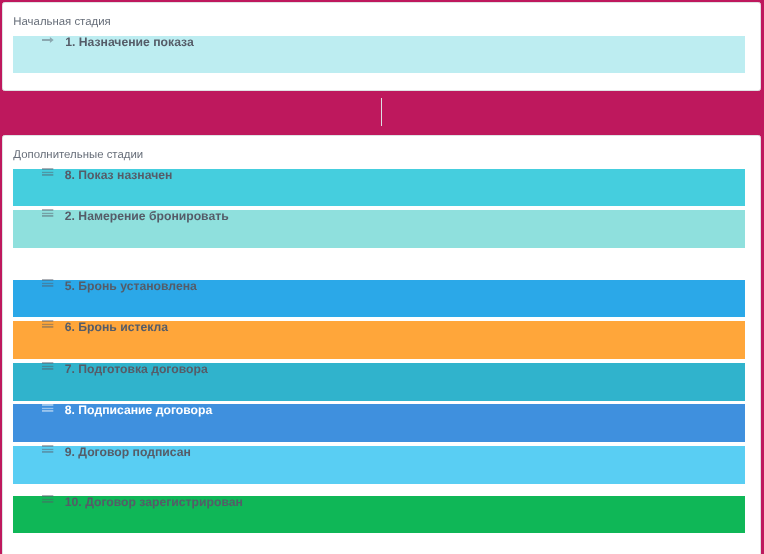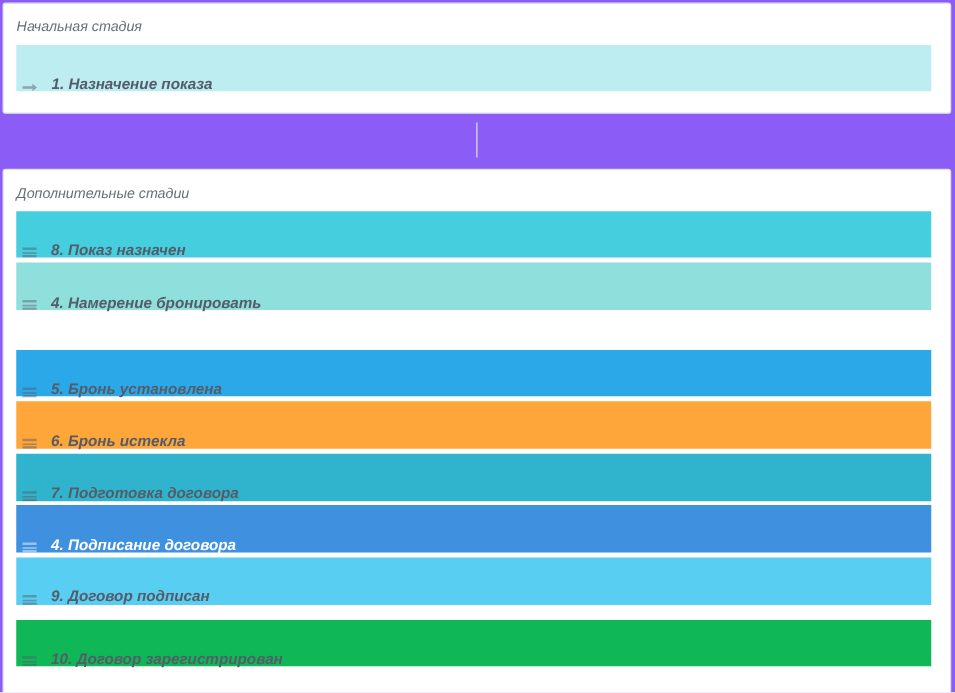--- a/index.html
+++ b/index.html
@@ -3,38 +3,38 @@
 <meta charset="utf-8">
 <title>Stages</title>
 <style>
   html, body { margin:0; padding:0; background:#ffffff; }
   body {
     width:764px; height:554px; overflow:hidden;
     font-family:"Liberation Sans", sans-serif;
     -webkit-font-smoothing:antialiased;
     text-rendering:geometricPrecision;
   }
-  .page { position:relative; width:764px; height:554px; background:#8b5cf6;font-style:italic; }
+  .page { position:relative; width:764px; height:554px; background:#be185d; }
   .card {
     position:absolute; left:2px; width:759px;
     background:#ffffff; border:1px solid #e0e1e3; border-radius:2.5px;
     box-sizing:border-box;
   }
   #card-initial { top:2px; height:89px; }
   #card-additional { top:135px; height:430px; }
   .card-title {
     color:#676e79; font-size:11.4px; line-height:14px;
     position:absolute; left:10.3px; top:12.4px; white-space:nowrap;
     transform:translateZ(0); backface-visibility:hidden;
   }
   .stage-list { position:absolute; left:10px; right:15.2px; top:32.5px; }
   .stage-row {
-    display:flex; align-items:flex-end;
+    display:flex; align-items:flex-start;
     height:37.7px; margin-bottom:3.86px;
-    box-sizing:border-box; padding-left:5px;
+    box-sizing:border-box; padding-left:29px;
   }
   .stage-icon { flex:none; display:block; overflow:visible; }
   .drag-icon { width:11.3px; height:7.85px; margin-top:-0.8px; }
   .arrow-icon { width:11.7px; height:6.1px; margin-top:1.0px; }
   .stage-label {
     font-size:12.2px; font-weight:700; line-height:1;
     white-space:nowrap; margin-left:11.5px;
     transform:translateZ(0); backface-visibility:hidden;
   }
   .connector { position:absolute; left:381px; top:97.7px; width:1px; height:28px; background:#dcdfe2; }
@@ -68,21 +68,21 @@
             <rect x="0" y="60" width="115" height="18.5" fill="#555c68"></rect>
           </svg>
           <span class="stage-label" style="color: rgb(85, 92, 104);">8. Показ назначен</span>
         </div>
         <div class="stage-row" style="background: rgb(143, 224, 221);">
           <svg class="stage-icon drag-icon" viewBox="0 0 115 78.5" preserveAspectRatio="none" style="opacity: 0.47;">
             <rect x="0" y="0" width="115" height="19.5" fill="#555c68"></rect>
             <rect x="0" y="38" width="115" height="13" fill="#555c68"></rect>
             <rect x="0" y="60" width="115" height="18.5" fill="#555c68"></rect>
           </svg>
-          <span class="stage-label" style="color: rgb(85, 92, 104);">4. Намерение бронировать</span>
+          <span class="stage-label" style="color: rgb(85, 92, 104);">2. Намерение бронировать</span>
         </div>
         <div class="stage-row" style="background: rgb(43, 168, 232); margin-top: 32px;">
           <svg class="stage-icon drag-icon" viewBox="0 0 115 78.5" preserveAspectRatio="none" style="opacity: 0.47;">
             <rect x="0" y="0" width="115" height="19.5" fill="#555c68"></rect>
             <rect x="0" y="38" width="115" height="13" fill="#555c68"></rect>
             <rect x="0" y="60" width="115" height="18.5" fill="#555c68"></rect>
           </svg>
           <span class="stage-label" style="color: rgb(85, 92, 104);">5. Бронь установлена</span>
         </div>
         <div class="stage-row" style="background: rgb(255, 166, 58);">
@@ -100,21 +100,21 @@
             <rect x="0" y="60" width="115" height="18.5" fill="#555c68"></rect>
           </svg>
           <span class="stage-label" style="color: rgb(85, 92, 104);">7. Подготовка договора</span>
         </div>
         <div class="stage-row" style="background: rgb(63, 144, 222);">
           <svg class="stage-icon drag-icon" viewBox="0 0 115 78.5" preserveAspectRatio="none" style="opacity: 0.47;">
             <rect x="0" y="0" width="115" height="19.5" fill="#ffffff"></rect>
             <rect x="0" y="38" width="115" height="13" fill="#ffffff"></rect>
             <rect x="0" y="60" width="115" height="18.5" fill="#ffffff"></rect>
           </svg>
-          <span class="stage-label" style="color: rgb(255, 255, 255);">4. Подписание договора</span>
+          <span class="stage-label" style="color: rgb(255, 255, 255);">8. Подписание договора</span>
         </div>
         <div class="stage-row" style="background: rgb(89, 206, 243);">
           <svg class="stage-icon drag-icon" viewBox="0 0 115 78.5" preserveAspectRatio="none" style="opacity: 0.47;">
             <rect x="0" y="0" width="115" height="19.5" fill="#555c68"></rect>
             <rect x="0" y="38" width="115" height="13" fill="#555c68"></rect>
             <rect x="0" y="60" width="115" height="18.5" fill="#555c68"></rect>
           </svg>
           <span class="stage-label" style="color: rgb(85, 92, 104);">9. Договор подписан</span>
         </div>
         <div class="stage-row" style="background: rgb(15, 183, 87); margin-top: 12px;">

